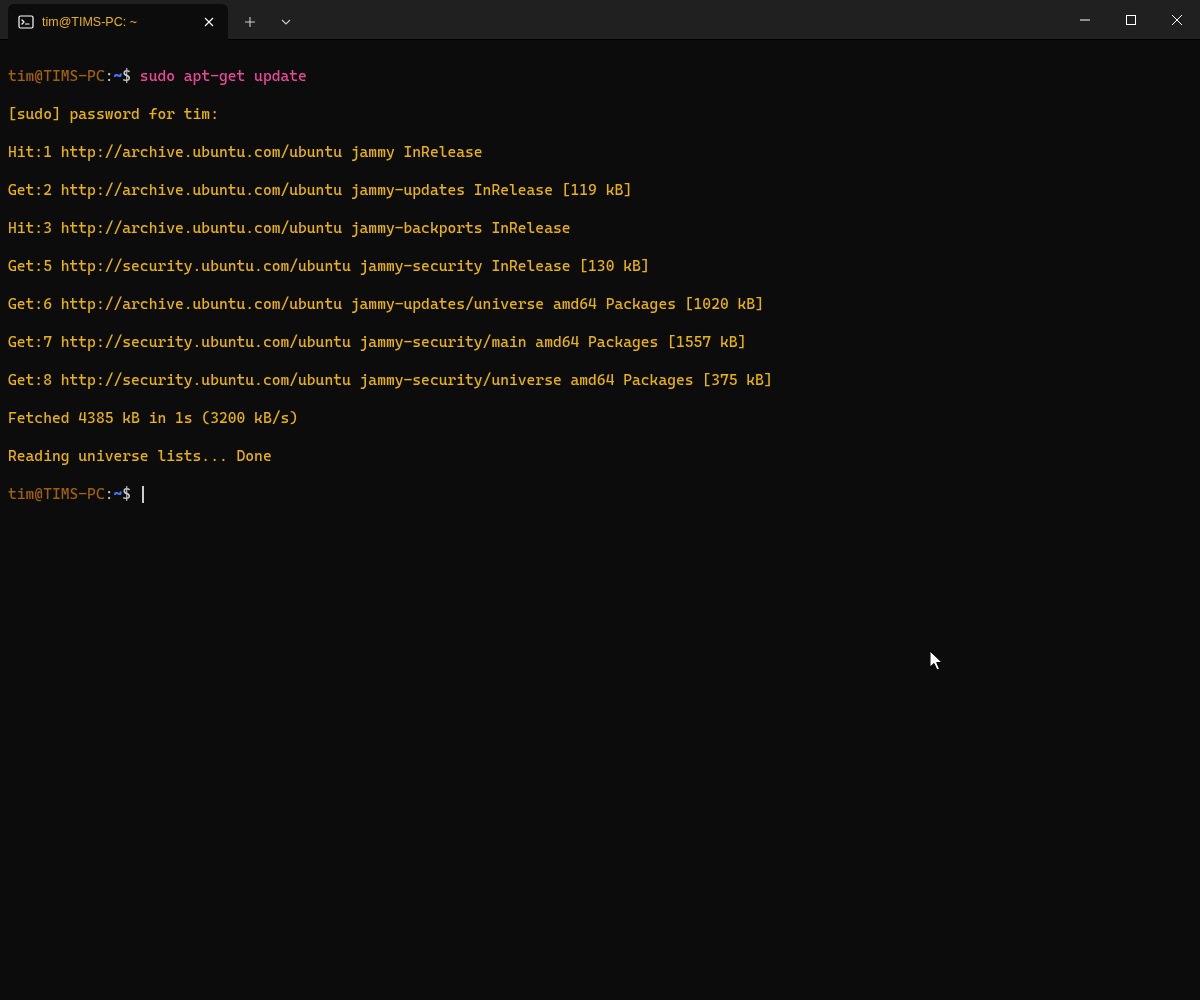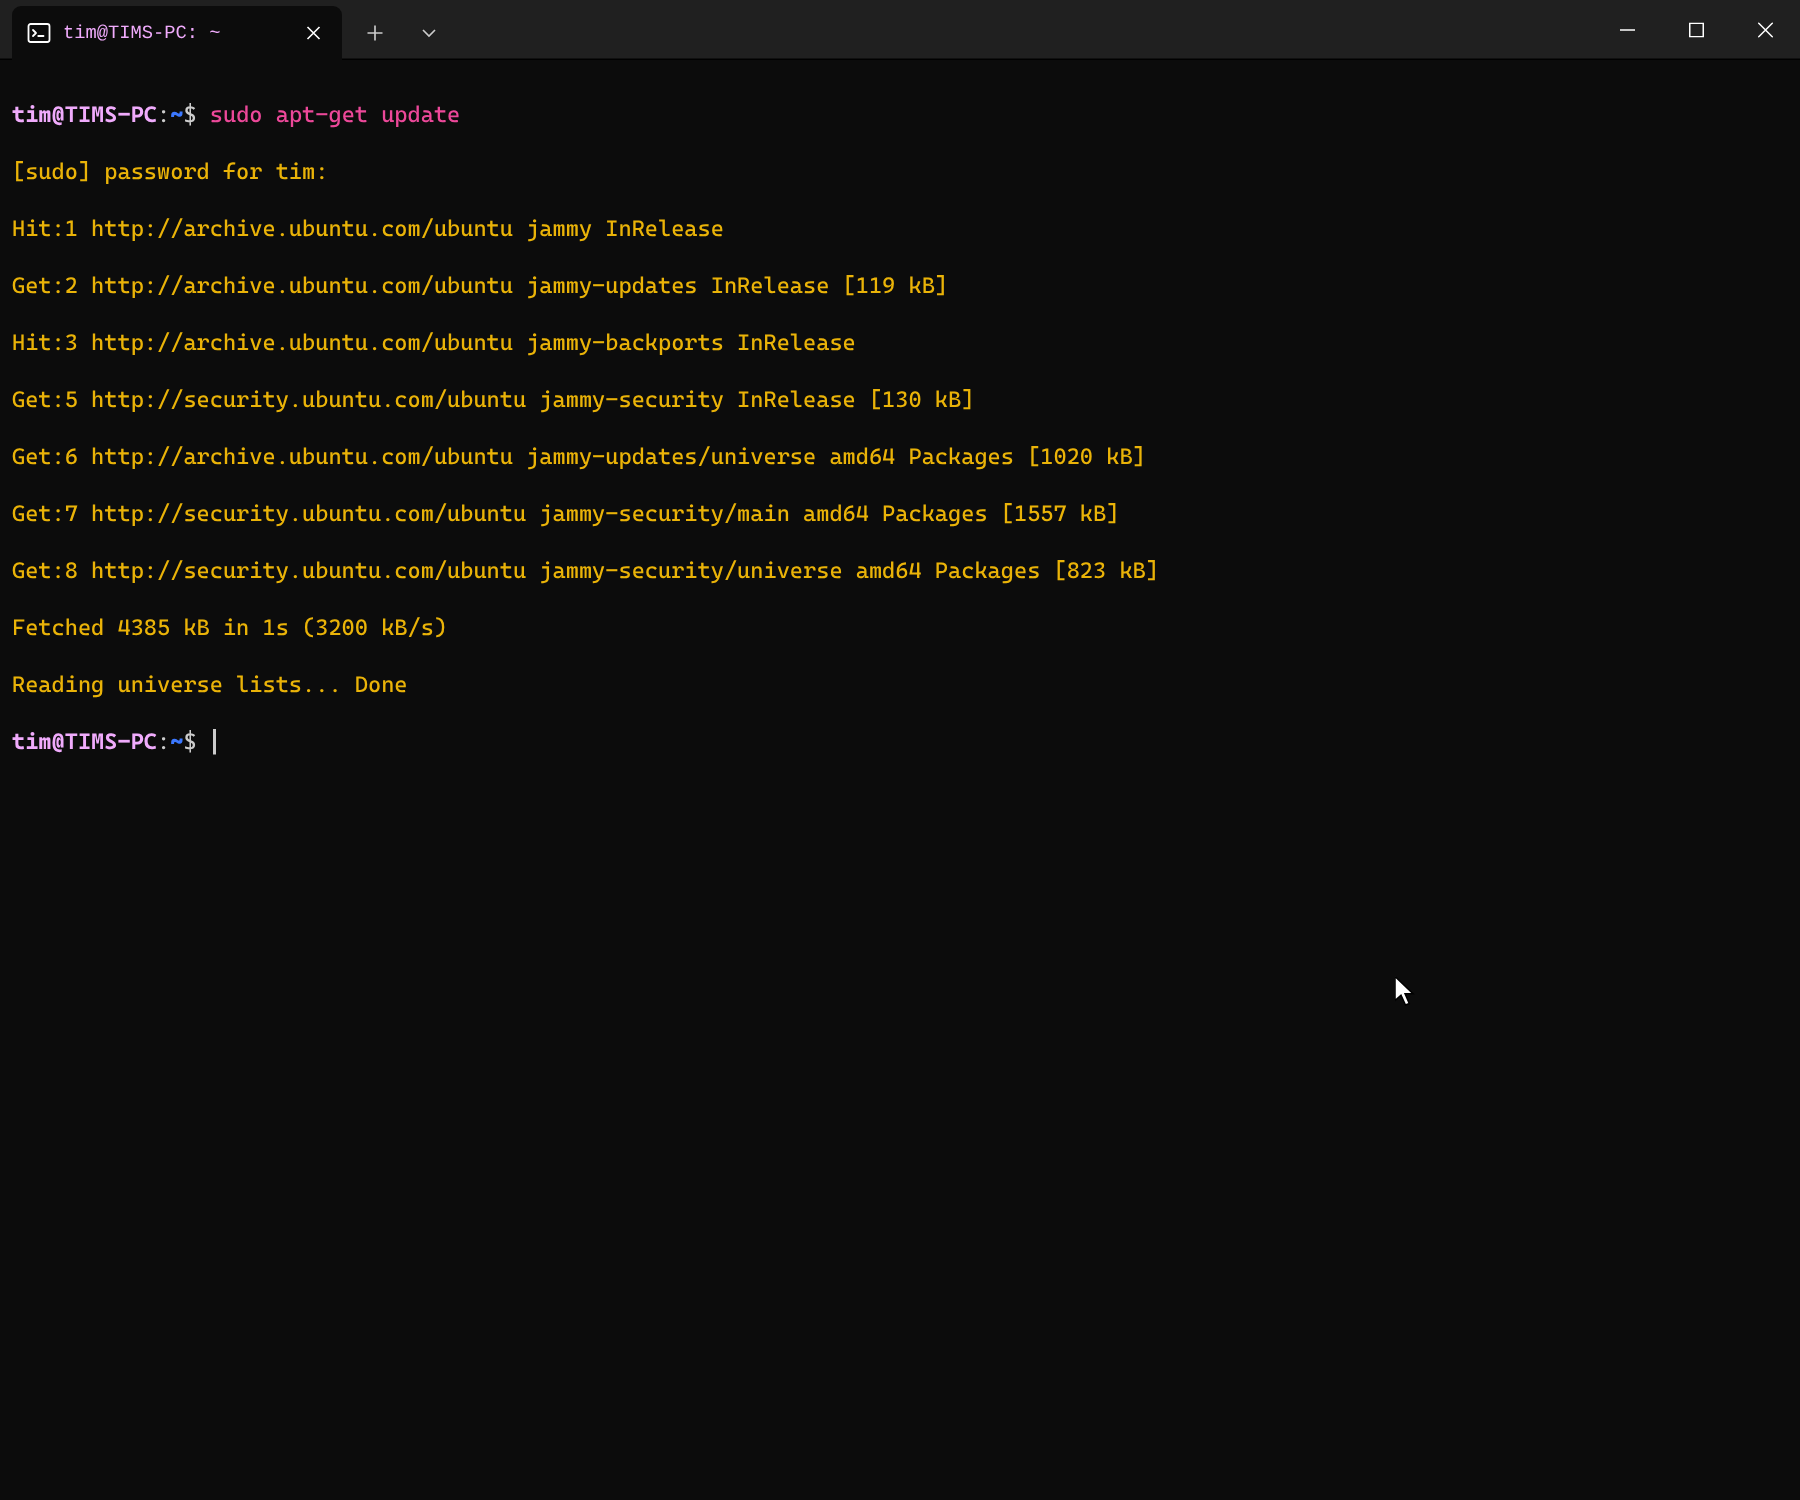--- a/index.html
+++ b/index.html
@@ -24,28 +24,28 @@
       display: flex;
       align-items: stretch;
       flex: 1;
       padding-left: 8px;
       padding-top: 4px;
     }
     .tab {
       display: flex;
       align-items: center;
       background: #0c0c0c;
-      color: #f0abfc;
+      color: #eab308;
       padding: 0 10px 0 10px;
       border-top-left-radius: 6px;
       border-top-right-radius: 6px;
       min-width: 220px;
       height: 36px;
       gap: 8px;
-      font-family: Liberation Mono, monospace;
+      font-family: Liberation Sans, sans-serif;
       font-size: 12.5px;
     }
     .tab-icon {
       width: 16px;
       height: 16px;
       display: flex;
       align-items: center;
       justify-content: center;
     }
     .tab-title { flex: 1; white-space: nowrap; overflow: hidden; text-overflow: ellipsis; }
@@ -76,21 +76,21 @@
       display: flex; align-items: center; justify-content: center;
       color: #ffffff;
     }
     .terminal {
       padding: 8px 8px;
       color: #cccccc;
       line-height: 19px;
       white-space: pre;
       letter-spacing: 0;
     }
-    .prompt-user { color: #f0abfc; font-weight: bold; }
+    .prompt-user { color: #a16207; font-weight: normal; }
     .prompt-colon { color: #cccccc; }
     .prompt-path { color: #3b78ff; font-weight: bold; }
     .prompt-dollar { color: #cccccc; }
     .cmd { color: #ec4899; }
     .out { color: #eab308; }
     .cursor-block {
       display: inline-block;
       width: 2px;
       height: 17px;
       background: #cccccc;
@@ -160,21 +160,21 @@
 
 <div class="terminal">
 <div><span class="prompt-user">tim@TIMS-PC</span><span class="prompt-colon">:</span><span class="prompt-path">~</span><span class="prompt-dollar">$ </span><span class="cmd">sudo apt-get update</span></div>
 <div class="out">[sudo] password for tim:</div>
 <div class="out">Hit:1 http://archive.ubuntu.com/ubuntu jammy InRelease</div>
 <div class="out">Get:2 http://archive.ubuntu.com/ubuntu jammy-updates InRelease [119 kB]</div>
 <div class="out">Hit:3 http://archive.ubuntu.com/ubuntu jammy-backports InRelease</div>
 <div class="out">Get:5 http://security.ubuntu.com/ubuntu jammy-security InRelease [130 kB]</div>
 <div class="out">Get:6 http://archive.ubuntu.com/ubuntu jammy-updates/universe amd64 Packages [1020 kB]</div>
 <div class="out">Get:7 http://security.ubuntu.com/ubuntu jammy-security/main amd64 Packages [1557 kB]</div>
-<div class="out">Get:8 http://security.ubuntu.com/ubuntu jammy-security/universe amd64 Packages [823 kB]</div>
+<div class="out">Get:8 http://security.ubuntu.com/ubuntu jammy-security/universe amd64 Packages [375 kB]</div>
 <div class="out">Fetched 4385 kB in 1s (3200 kB/s)</div>
 <div class="out">Reading universe lists... Done</div>
 <div><span class="prompt-user">tim@TIMS-PC</span><span class="prompt-colon">:</span><span class="prompt-path">~</span><span class="prompt-dollar">$ </span><span class="cursor-block"></span></div>
 </div>
 
 <svg class="mouse-cursor" width="16" height="22" viewBox="0 0 16 22">
   <path d="M0 0 L0 16 L4 12.5 L7 19 L9.5 18 L6.7 11.5 L12 11.5 Z" fill="#ffffff" stroke="#000000" stroke-width="1"></path>
 </svg>
 
 </body></html>

